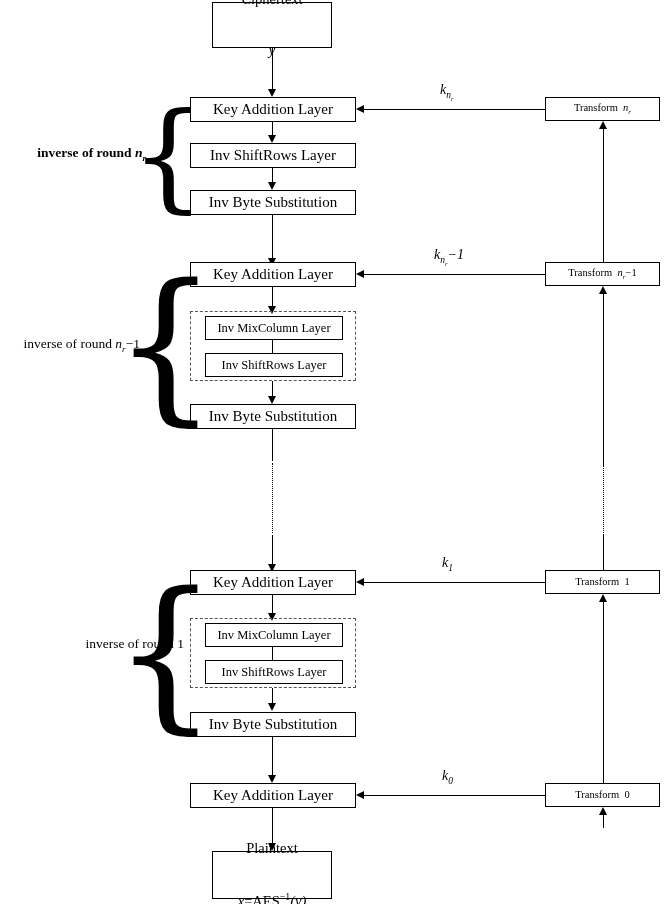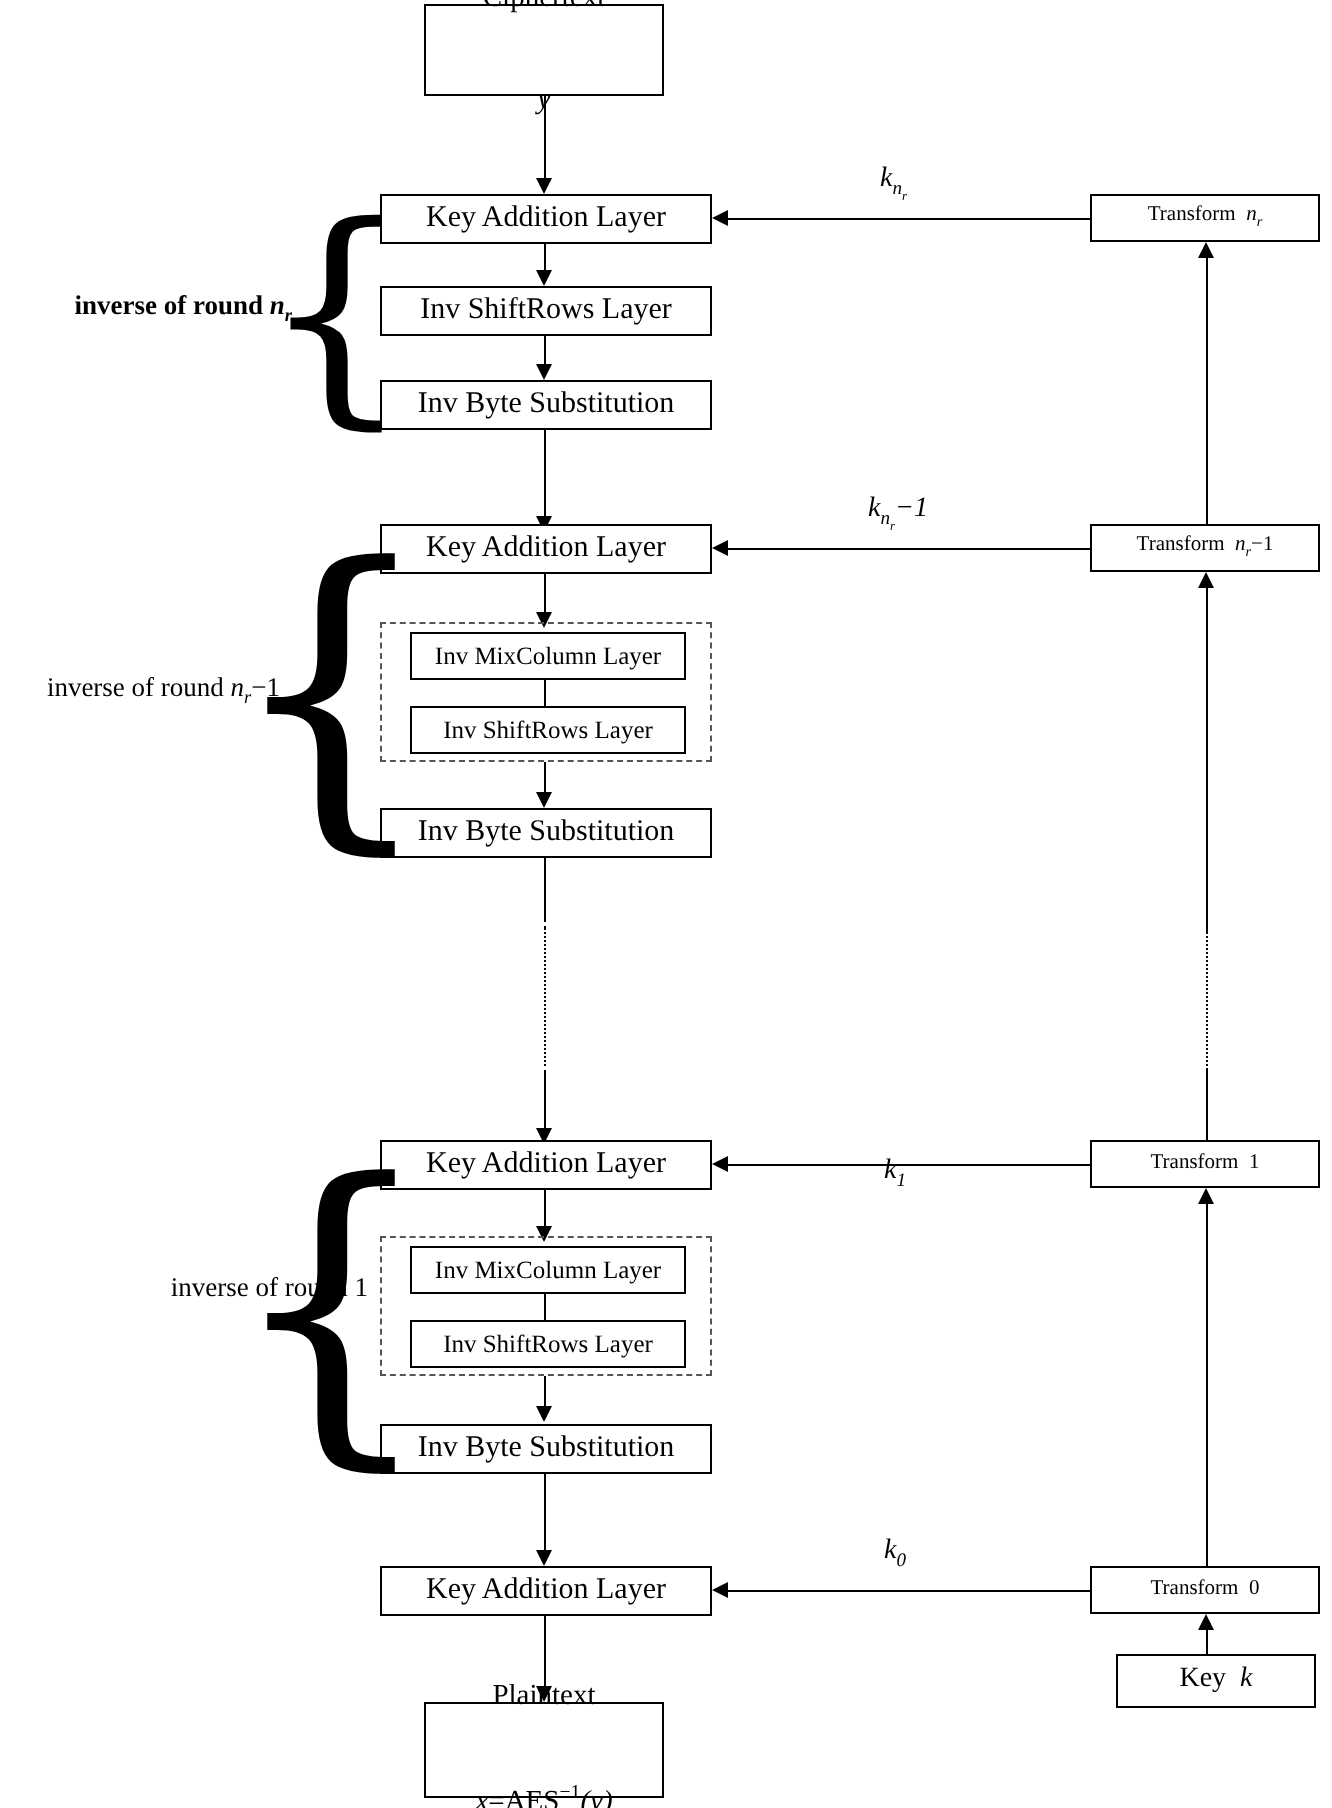--- a/index.html
+++ b/index.html
@@ -268,21 +268,21 @@
   </div>
 
   <div class="brace" style="left:143px; top:569px; width:45px; height:168px; font-size:165px;">{</div>
   <div class="label round-label" style="left:0px; top:636px; width:140px;padding-left:44px;">
     <span>inverse of round</span>
     <span>1</span><sub class="it"></sub><span></span>
   </div>
 
   <div class="hline" style="left:364px; top:582px; width:181px;"></div>
   <div class="arrow-left" style="left:356px; top:578px;"></div>
-  <div class="label key-label" style="left:442px; top:578px;">
+  <div class="label key-label" style="left:442px; top:555px;">
     <span class="it">k</span><sub>1</sub>
   </div>
 
   <div class="box transform-box" style="top:570px;">
     <span>
       <span>Transform</span>&nbsp;&nbsp;<span>1</span>
     </span>
   </div>
 
   <div class="vline" style="left:272px; top:737px; height:39px;"></div>
@@ -307,25 +307,20 @@
   <div class="vline" style="left:272px; top:808px; height:35px;"></div>
   <div class="arrow-down" style="left:268px; top:843px;"></div>
 
   <div class="box terminal-box" style="top:851px; height:48px;">
     <div class="term-line1">Plaintext</div>
     <div class="term-line2">
       <span class="it">x</span><span>=</span><span>AES</span><sup>−1</sup><span class="it">(y)</span>
     </div>
   </div>
 
-  <div class="box key-box" style="top:827px;">
-    <span>
-      <span>Key</span>&nbsp;&nbsp;<span class="it">k</span>
-    </span>
-  </div>
 
   <div class="vline" style="left:603px; top:814px; height:14px;"></div>
   <div class="arrow-up" style="left:599px; top:807px;"></div>
 
   <div class="vline" style="left:603px; top:601px; height:182px;"></div>
   <div class="arrow-up" style="left:599px; top:594px;"></div>
 
   <div class="vline" style="left:603px; top:535px; height:35px;"></div>
   <div class="vdots" style="left:603px; top:465px; height:70px;"></div>
   <div class="vline" style="left:603px; top:293px; height:172px;"></div>

